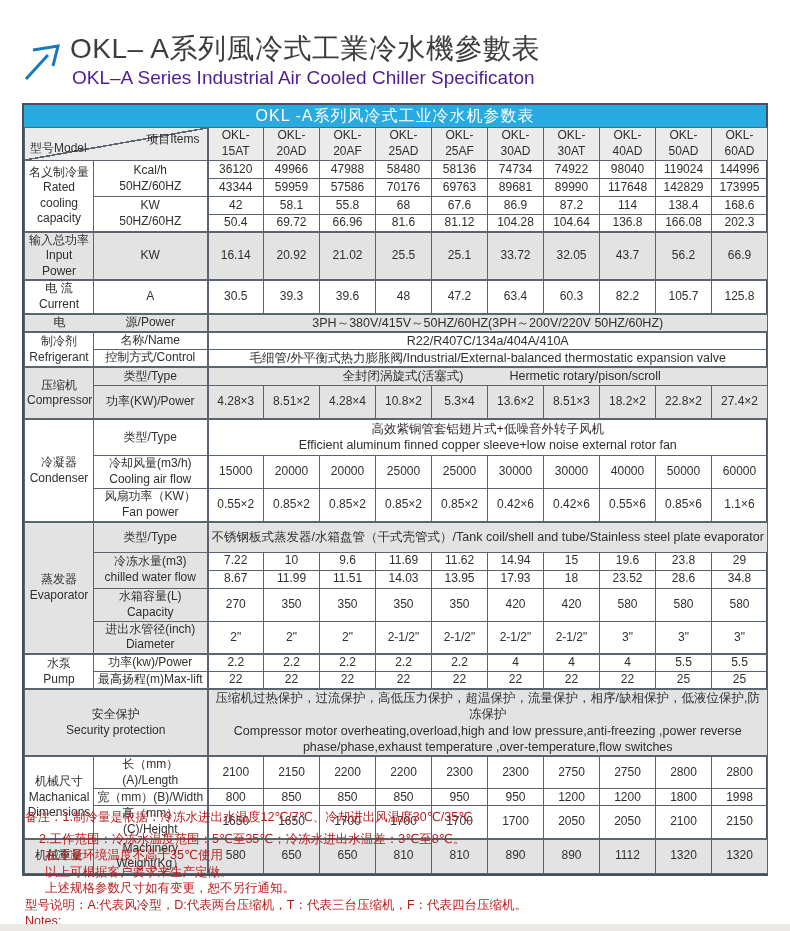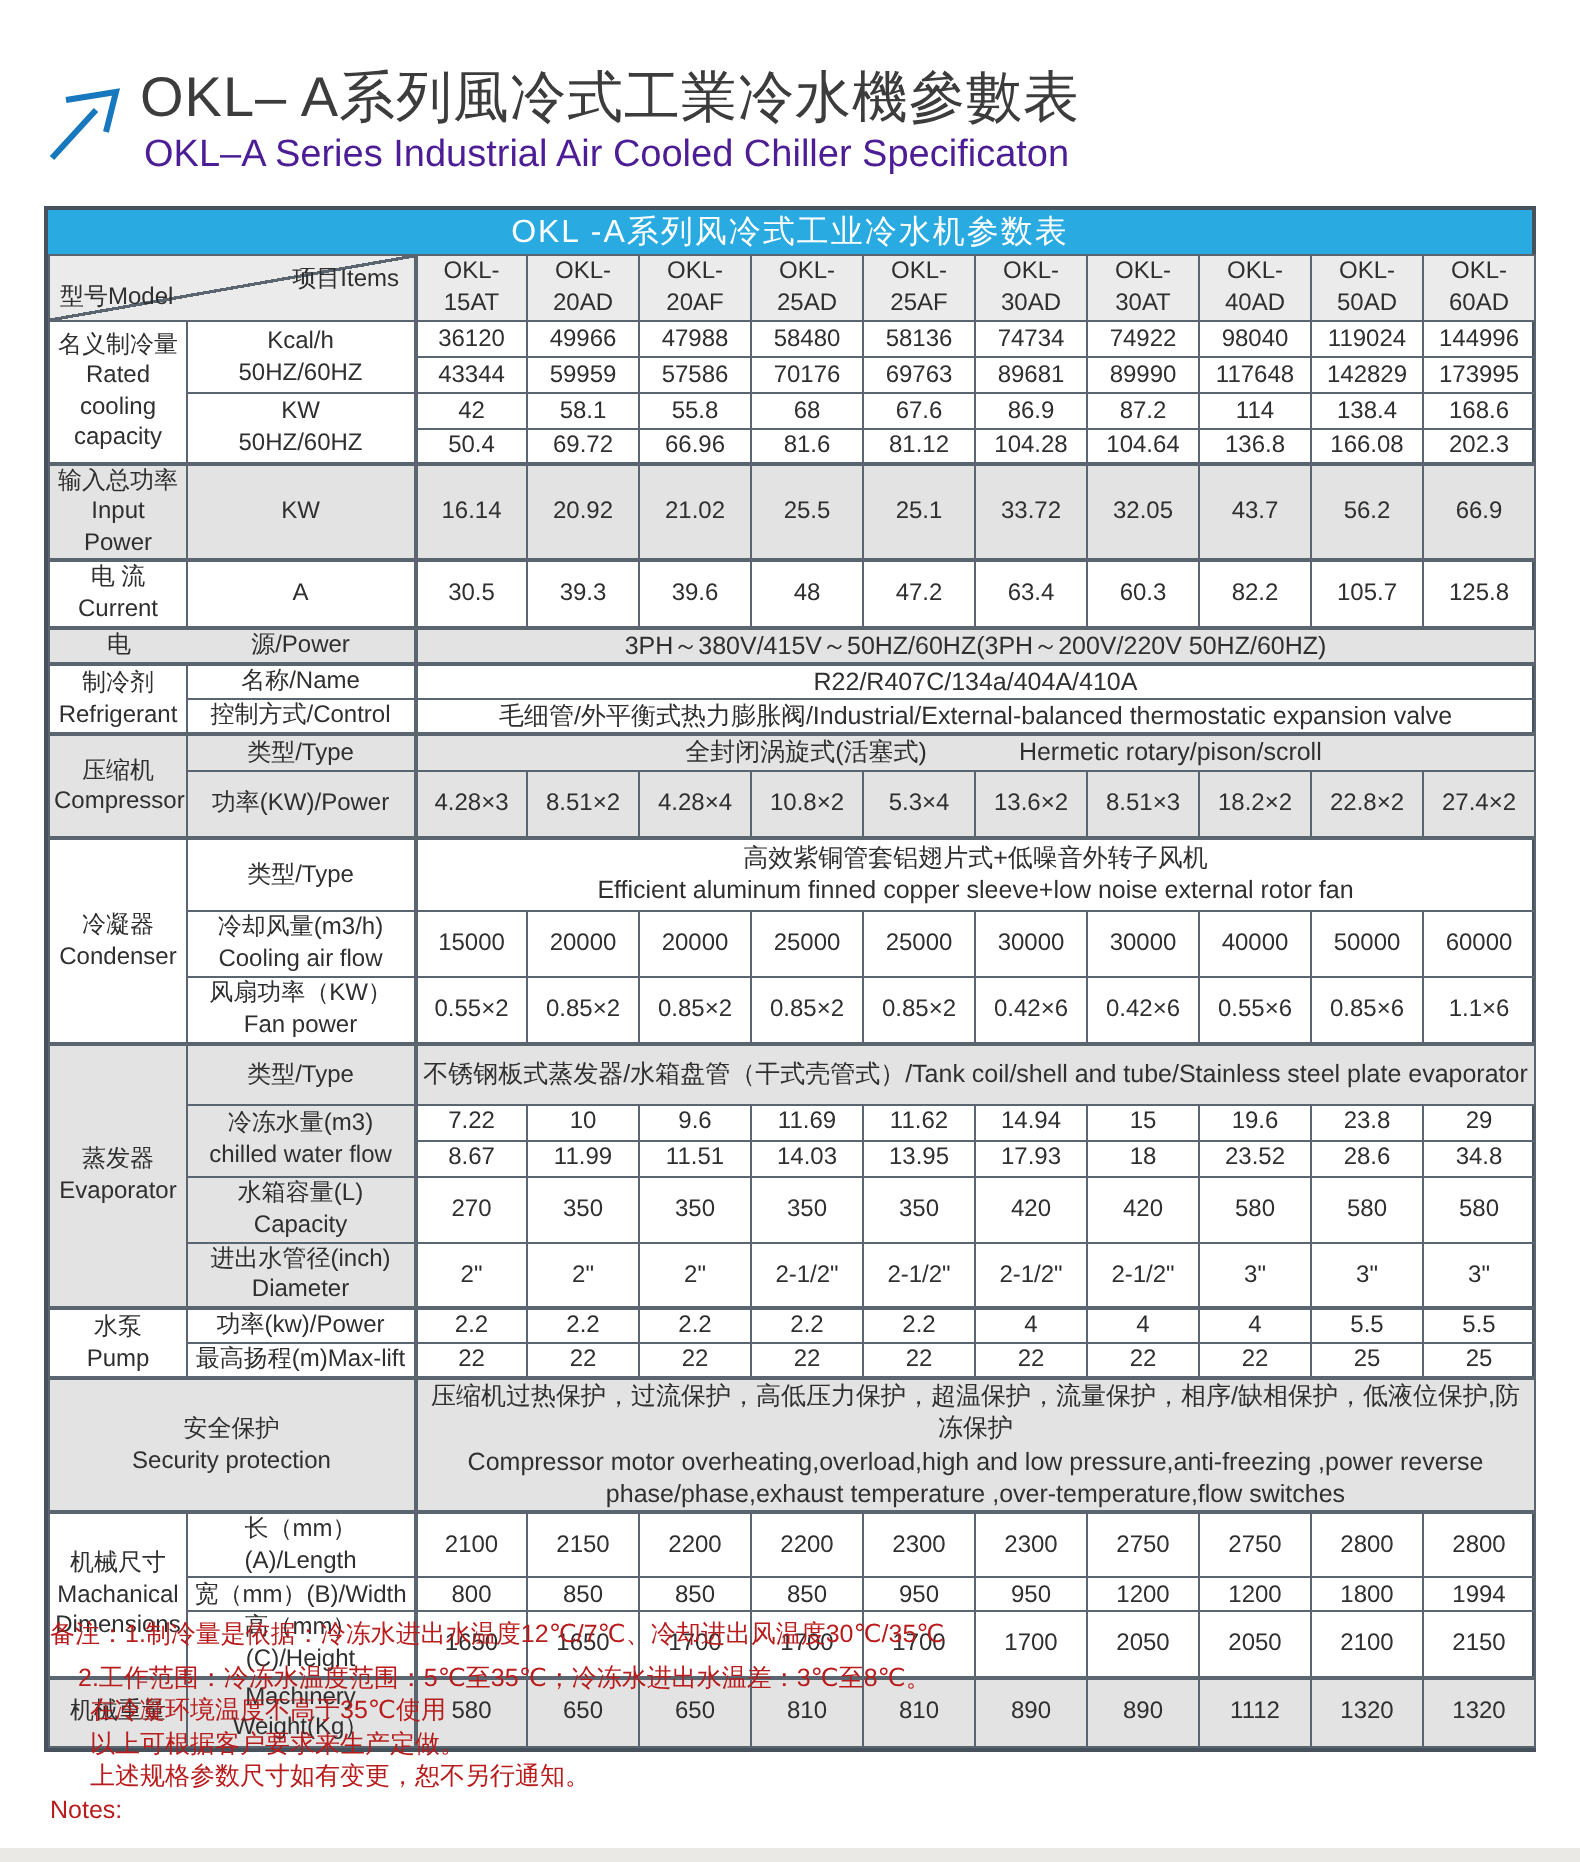--- a/index.html
+++ b/index.html
@@ -443,21 +443,21 @@
         <td class="item">宽（mm）(B)/Width</td>
       <td class="val">800</td>
           <td class="val">850</td>
           <td class="val">850</td>
           <td class="val">850</td>
           <td class="val">950</td>
           <td class="val">950</td>
           <td class="val">1200</td>
           <td class="val">1200</td>
           <td class="val">1800</td>
-          <td class="val">1994</td>
+          <td class="val">1998</td>
         </tr>
       <tr class="h17">
         <td class="item">高（mm）(C)/Height</td>
       <td class="val">1650</td>
           <td class="val">1650</td>
           <td class="val">1700</td>
           <td class="val">1700</td>
           <td class="val">1700</td>
           <td class="val">1700</td>
           <td class="val">2050</td>
@@ -484,16 +484,17 @@
     </tbody>
   </table>
 </div>
 
 <div class="notes">
   <div class="n0">备注：1.制冷量是依据：冷冻水进出水温度12℃/7℃、冷却进出风温度30℃/35℃</div>
   <div class="ind1">2.工作范围：冷冻水温度范围：5℃至35℃；冷冻水进出水温差：3℃至8℃。</div>
   <div class="ind2">在冷凝环境温度不高于35℃使用</div>
   <div class="ind2">以上可根据客户要求来生产定做。</div>
   <div class="ind2">上述规格参数尺寸如有变更，恕不另行通知。</div>
+  <div>型号说明：A:代表风冷型，D:代表两台压缩机，T：代表三台压缩机，F：代表四台压缩机。</div>
   <div>Notes:</div>
 </div>
 
 <div class="bottom-strip"></div>
 
 </body></html>

